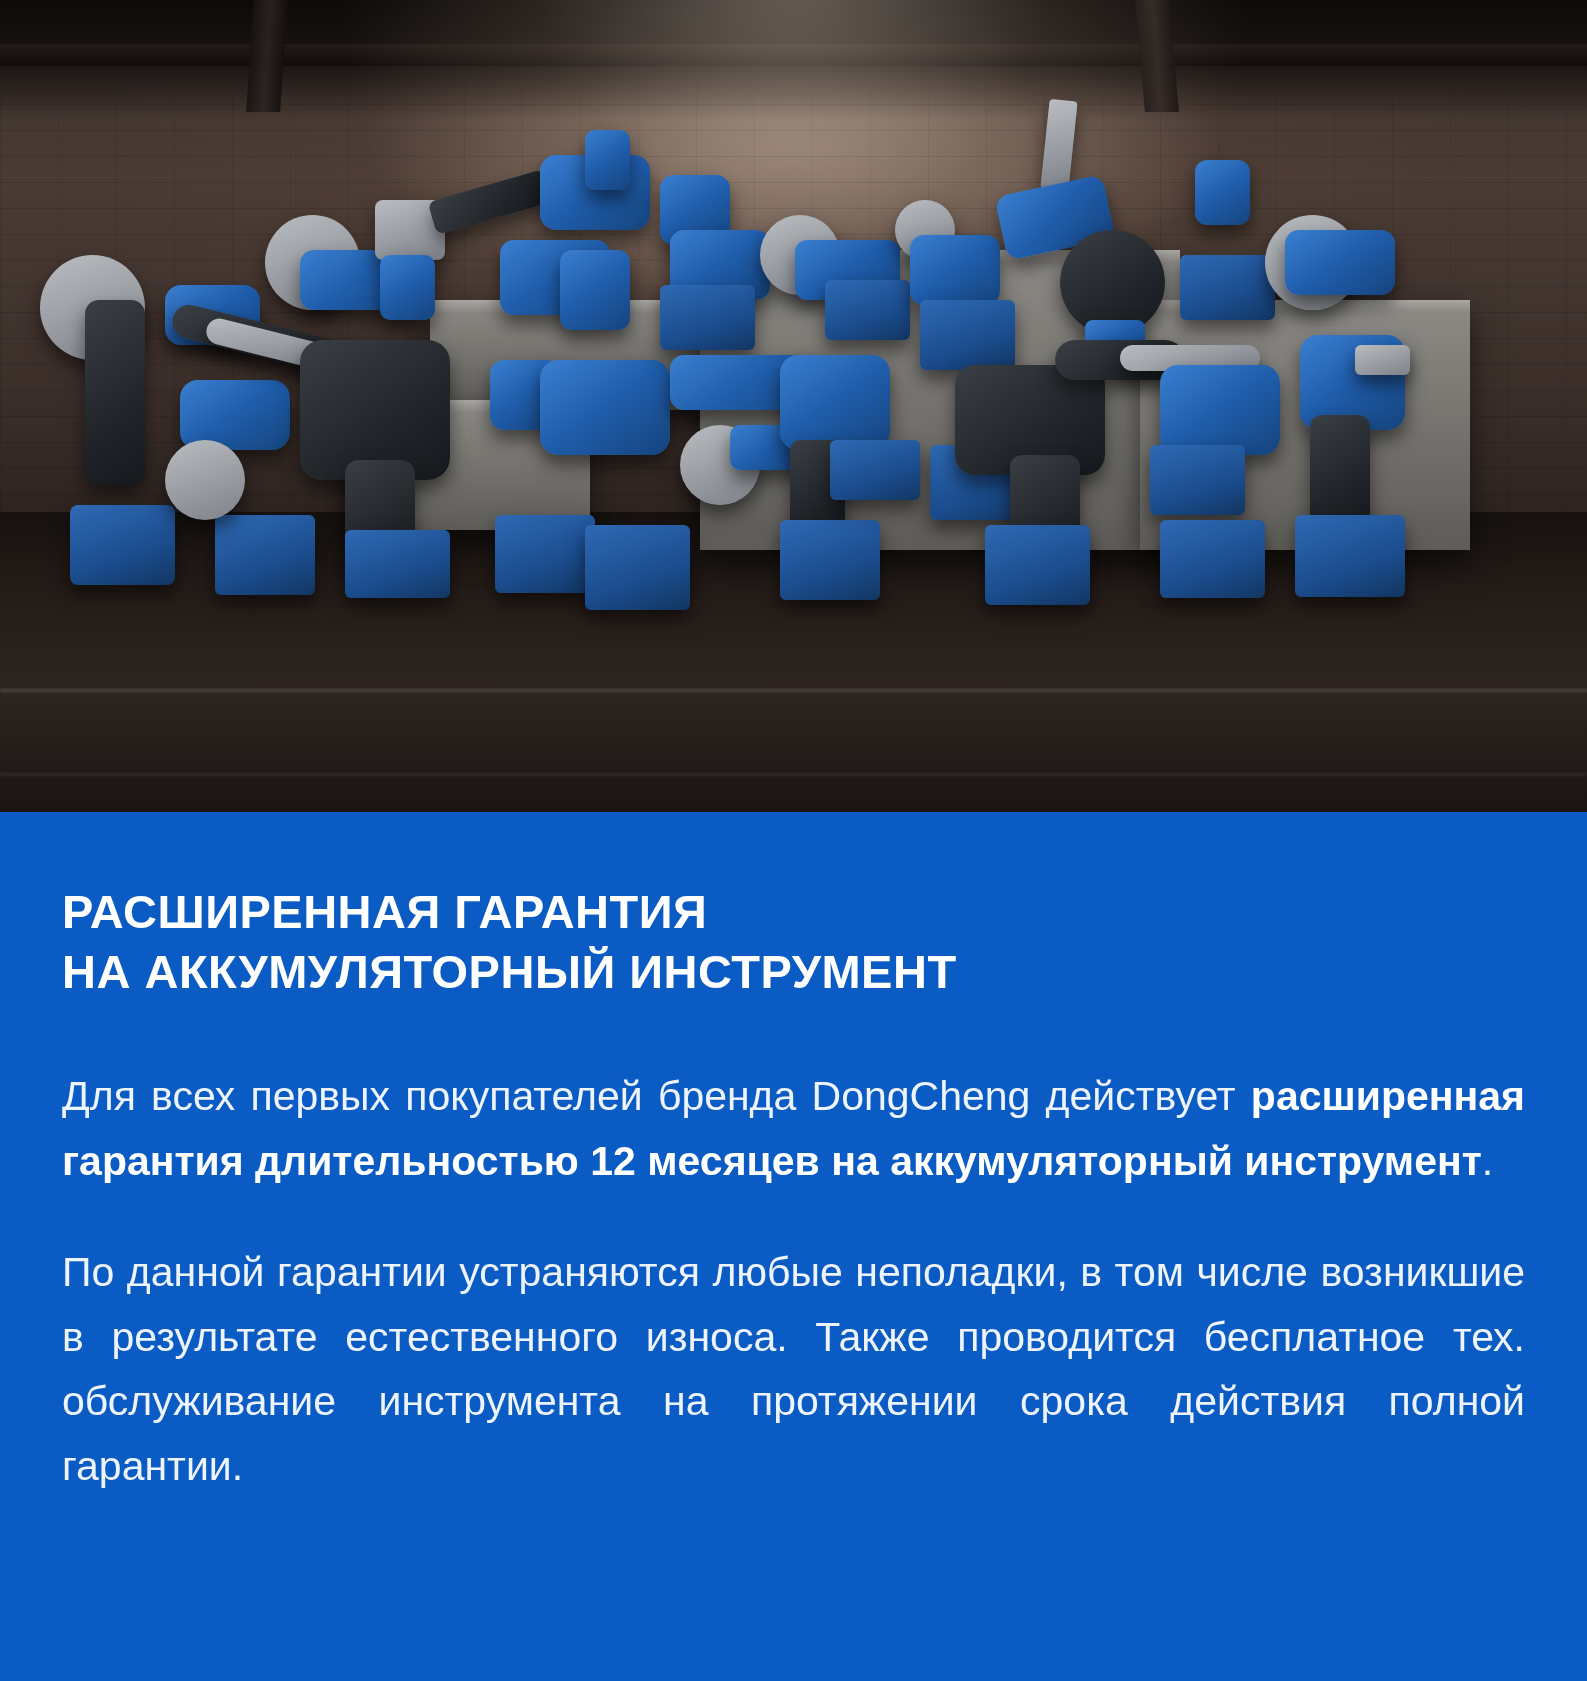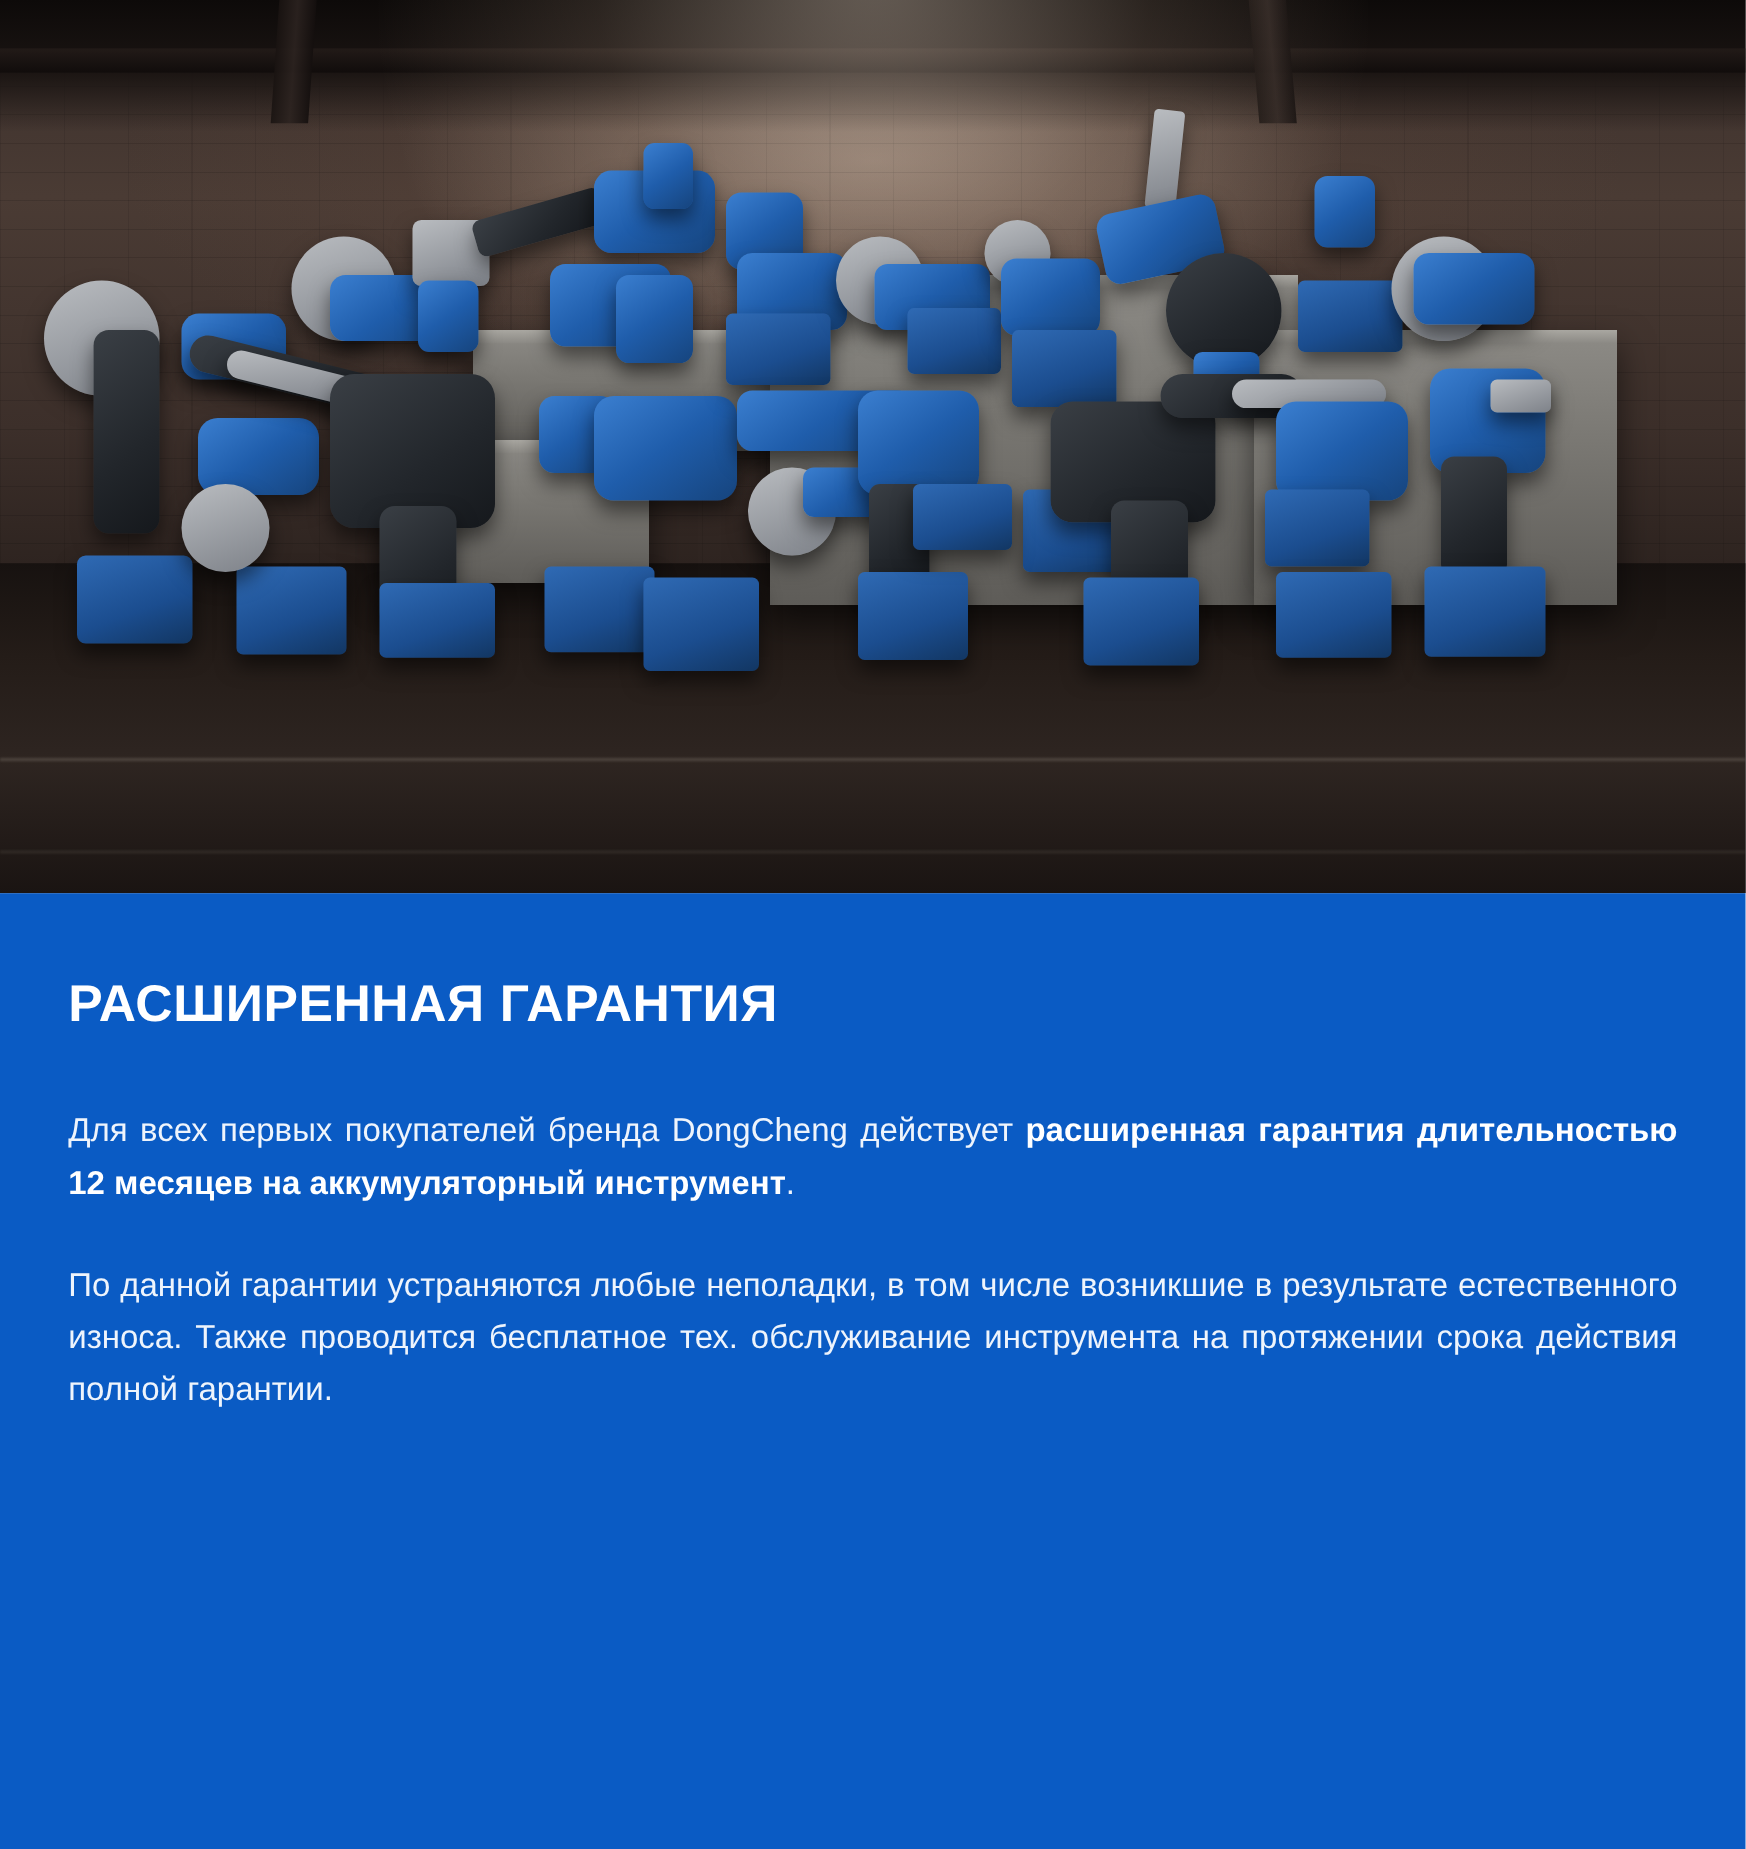--- a/index.html
+++ b/index.html
@@ -125,21 +125,21 @@
     line-height: 1.28;
     font-weight: bold;
     letter-spacing: 0.5px;
     margin: 0 0 62px 0;
     text-transform: uppercase;
   }
   .headline .l2 { display: block; }
 
   .body-text {
     color: #eef4fc;
-    font-size: 30px;
+    font-size: 41px;
     line-height: 1.58;
     text-align: justify;
     margin: 0 0 46px 0;
   }
   .body-text b { color: #ffffff; font-weight: bold; }
   .body-text.last { margin-bottom: 4px; }
 </style>
 </head>
 <body>
 
@@ -250,19 +250,20 @@
 
     <div class="tool blue shadowy" style="left:1300px; top:335px; width:105px; height:95px; border-radius:18px;"></div>
     <div class="tool grey shadowy" style="left:1355px; top:345px; width:55px; height:30px; border-radius:6px;"></div>
     <div class="tool dark shadowy" style="left:1310px; top:415px; width:60px; height:110px; border-radius:12px;"></div>
     <div class="tool batt shadowy" style="left:1295px; top:515px; width:110px; height:82px;"></div>
   </div>
 
   <div class="panel">
     <h1 class="headline">
       <span>РАСШИРЕННАЯ ГАРАНТИЯ</span>
+      <span class="l2">НА АККУМУЛЯТОРНЫЙ ИНСТРУМЕНТ</span>
     </h1>
 
     <p class="body-text" id="para-0"><span>Для всех первых покупателей бренда DongCheng действует </span><b>расширенная гарантия длительностью 12 месяцев на аккумуляторный инструмент</b><span>.</span></p>
     <p class="body-text last" id="para-1"><span>По данной гарантии устраняются любые неполадки, в том числе возникшие в результате естественного износа. Также проводится бесплатное тех. обслуживание инструмента на протяжении срока действия полной гарантии.</span></p>
   </div>
 
 </div>
 
 </body></html>

